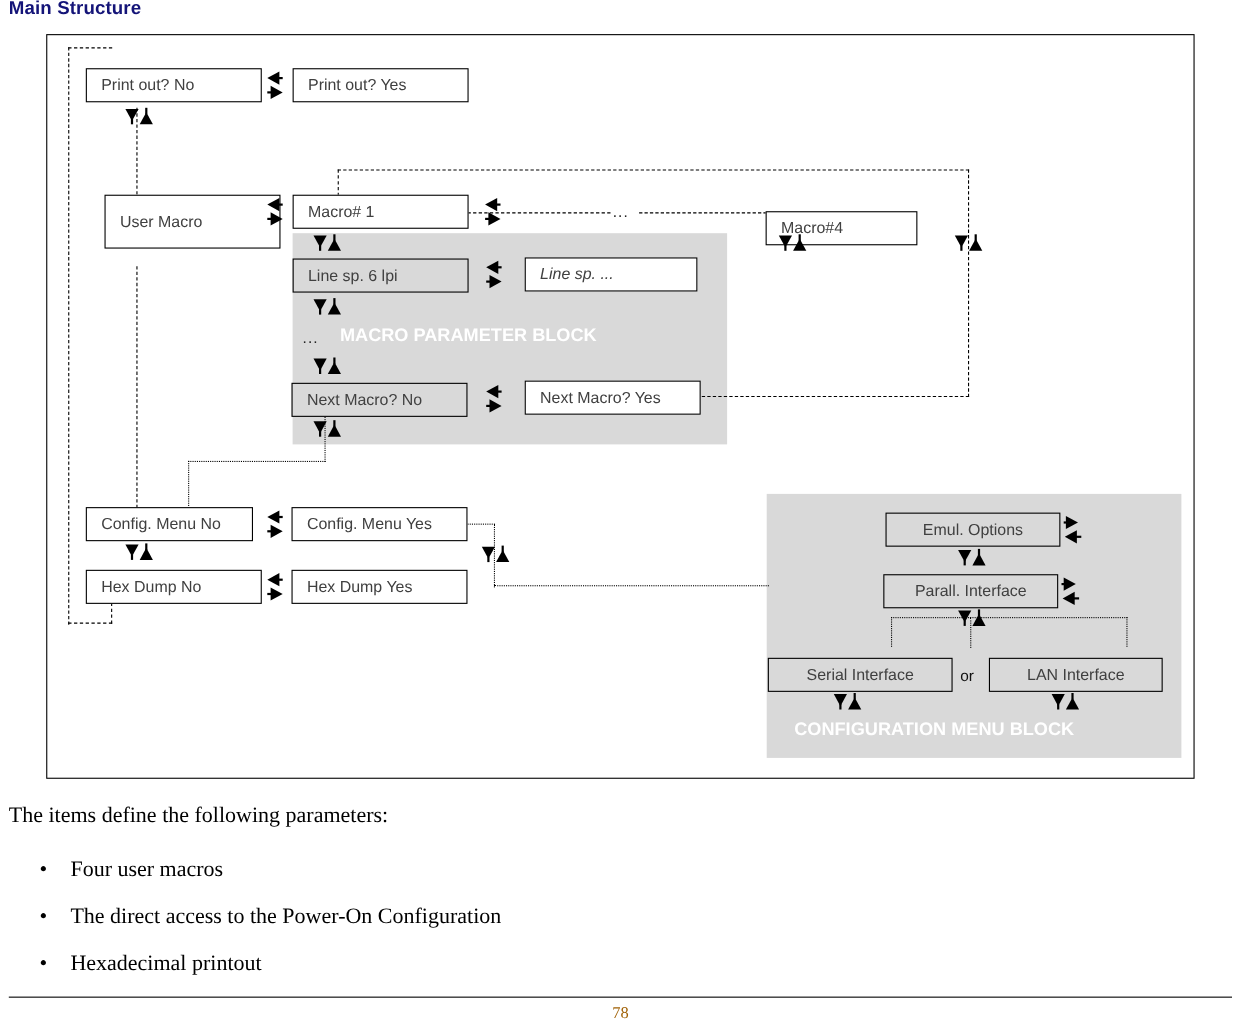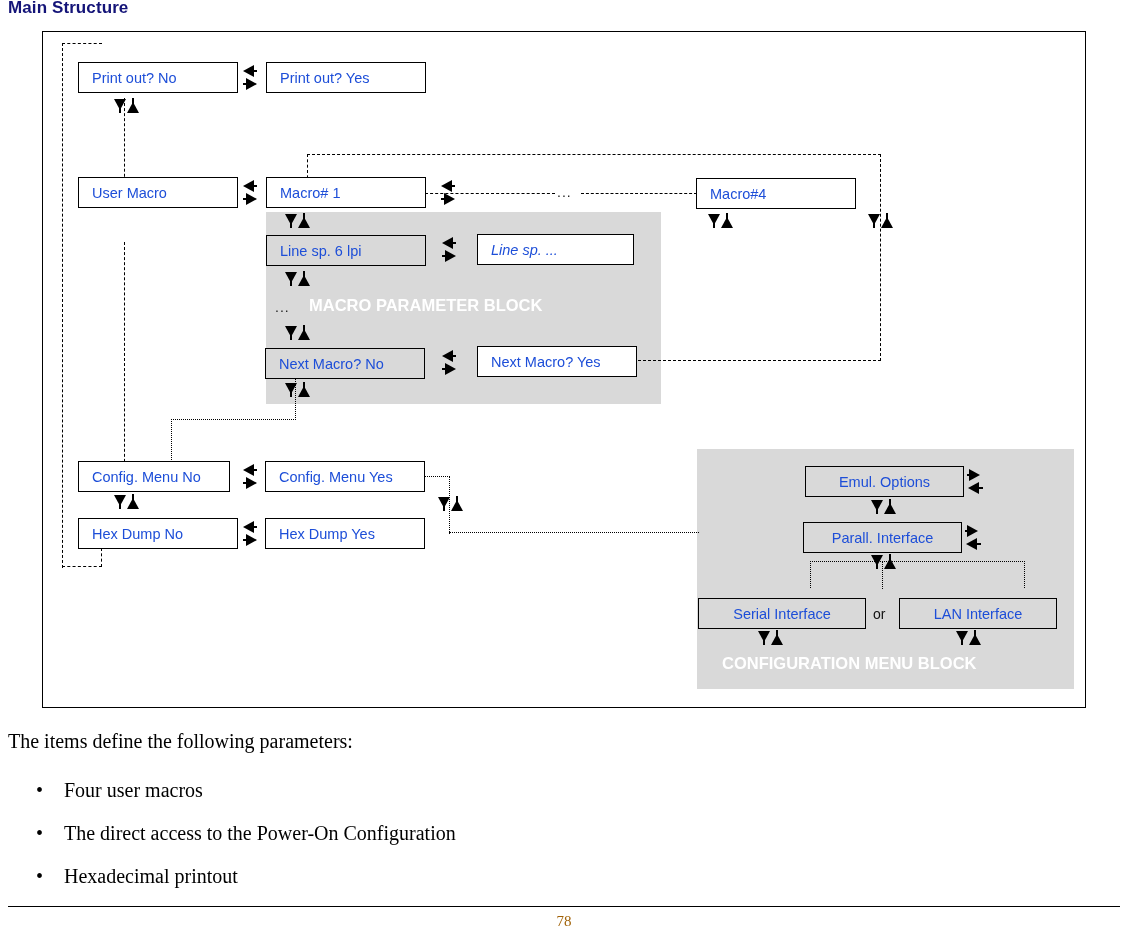--- a/index.html
+++ b/index.html
@@ -11,21 +11,21 @@
 
   
   #diagram-frame{position:absolute;left:42px;top:31px;width:1044px;height:677px;border:1px solid #000;box-sizing:border-box;background:#fff;}
 
   
   .gray-block{position:absolute;background:#d9d9d9;}
   .block-label{position:absolute;color:#fff;font-weight:bold;font-size:16.5px;white-space:nowrap;font-family:"Liberation Sans",sans-serif;}
 
   
   .mbox{position:absolute;border:1.3px solid #000;box-sizing:border-box;background:#fff;
-        display:flex;align-items:center;font-size:14.5px;color:#1d4ed8;
+        display:flex;align-items:center;font-size:14.5px;color:#404040;
         font-family:"Liberation Sans",sans-serif;padding-left:13px;white-space:nowrap;}
   .mbox.gray{background:#d9d9d9;}
   .mbox.center{justify-content:center;padding-left:0;}
 
   
   .ln{position:absolute;}
   .dash-h{border-top:1.4px dashed #000;}
   .dash-v{border-left:1.4px dashed #000;}
   .dot-h{border-top:1.5px dotted #000;}
   .dot-v{border-left:1.5px dotted #000;}
@@ -127,27 +127,27 @@
         <i class="stem-h"></i>
         <i class="stem-h b"></i>
     </div>
     <div class="vpair" style="left:71px;top:66px;">
       <i class="tri-down"></i>
         <i class="tri-up"></i>
         <i class="stem-v"></i>
         <i class="stem-v b"></i>
     </div>
 
-    <div class="mbox" style="left:35px;top:145px;width:160px;height:31px;">
+    <div class="mbox" style="left:52px;top:145px;width:160px;height:49px;">
       <span>User Macro</span>
     </div>
     <div class="mbox" style="left:223px;top:145px;width:160px;height:31px;">
       <span>Macro# 1</span>
     </div>
-    <div class="mbox" style="left:653px;top:146px;width:160px;height:31px;">
+    <div class="mbox" style="left:653px;top:160px;width:138px;height:31px;">
       <span>Macro#4</span>
     </div>
     <div class="hpair" style="left:199px;top:148px;">
       <i class="tri-left"></i>
         <i class="tri-right"></i>
         <i class="stem-h"></i>
         <i class="stem-h b"></i>
     </div>
     <div class="hpair" style="left:397px;top:148px;">
       <i class="tri-left"></i>

